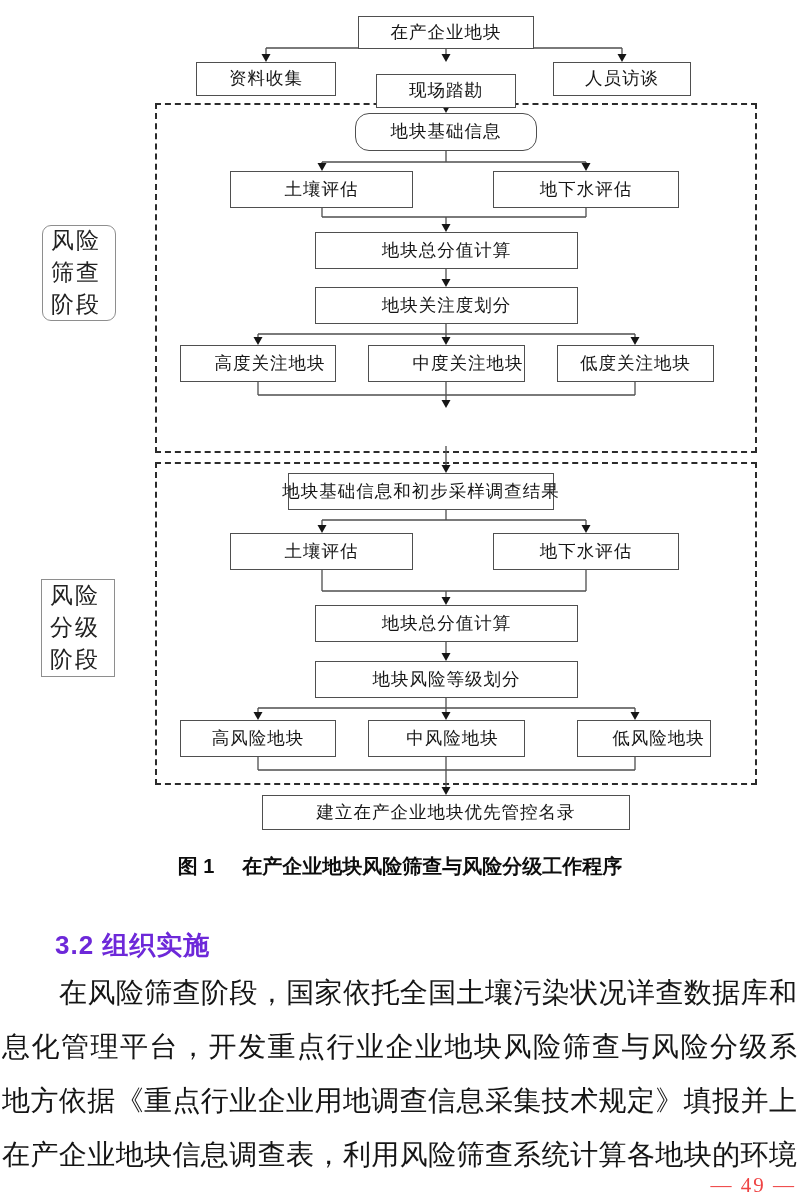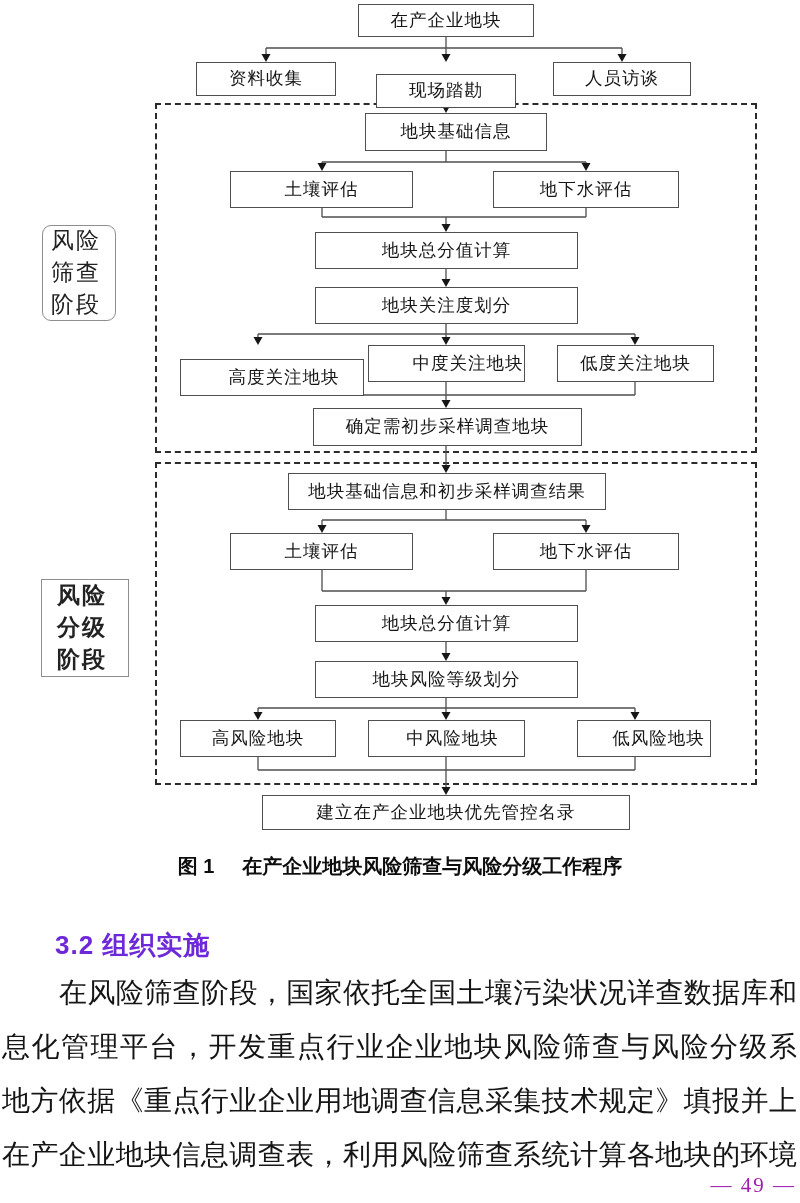--- a/index.html
+++ b/index.html
@@ -89,21 +89,21 @@
     text-align-last: justify;
     color: #151515;
     overflow: hidden;
   }
   .para-line.indent { padding-left: 57px; }
   .page-footer {
     position: absolute;
     right: 4px; top: 1173px;
     font-size: 21px;
     letter-spacing: 2px;
-    color: #a21caf;
+    color: #ef4444;
     margin-left: 44px;
   }
 </style>
 </head>
 <body>
 
 <div class="page">
 
   <div class="flow-layer">
 
@@ -143,44 +143,43 @@
       <use href="#ah" x="322" y="533"></use>
         <use href="#ah" x="586" y="533"></use>
       <use href="#ah" x="446" y="605"></use>
       <use href="#ah" x="446" y="661"></use>
       <use href="#ah" x="258" y="720"></use>
         <use href="#ah" x="446" y="720"></use>
         <use href="#ah" x="635" y="720"></use>
       <use href="#ah" x="446" y="795"></use>
     </svg>
 
-    <div class="fbox" style="left:358px; top:4px;  width:176px; height:33px;">在产企业地块</div>
+    <div class="fbox" style="left:358px; top:16px;  width:176px; height:33px;">在产企业地块</div>
     <div class="fbox" style="left:196px; top:62px; width:140px; height:34px;">资料收集</div>
     <div class="fbox" style="left:376px; top:74px; width:140px; height:34px;">现场踏勘</div>
     <div class="fbox" style="left:553px; top:62px; width:138px; height:34px;">人员访谈</div>
 
     <div class="side-box" style="left:42px; top:225px; width:74px; height:96px;border-radius:9px;">
       <span>风险筛查阶段</span>
     </div>
 
-    <div class="fbox" style="left:365px; top:113px; width:182px; height:38px;">地块基础信息</div>
+    <div class="fbox" style="left:355px; top:113px; width:182px; height:38px;border-radius:14px;">地块基础信息</div>
     <div class="fbox" style="left:230px; top:171px; width:183px; height:37px;">土壤评估</div>
     <div class="fbox" style="left:493px; top:171px; width:186px; height:37px;">地下水评估</div>
     <div class="fbox" style="left:315px; top:232px; width:263px; height:37px;">地块总分值计算</div>
     <div class="fbox" style="left:315px; top:287px; width:263px; height:37px;">地块关注度划分</div>
-    <div class="fbox" style="left:180px; top:359px; width:184px; height:37px;padding-left:24px;">高度关注地块</div>
+    <div class="fbox" style="left:180px; top:345px; width:156px; height:37px;padding-left:24px;">高度关注地块</div>
     <div class="fbox" style="left:368px; top:345px; width:157px; height:37px;padding-left:43px;">中度关注地块</div>
     <div class="fbox" style="left:557px; top:345px; width:157px; height:37px;">低度关注地块</div>
-    <div class="fbox" style="left:313px; top:408px; width:269px; height:38px;">确定需初步采样调查地块</div>
-
-    <div class="side-box" style="left:41px; top:579px; width:88px; height:98px;font-weight:bold;">
+
+    <div class="side-box" style="left:41px; top:579px; width:74px; height:98px;">
       <span>风险分级阶段</span>
     </div>
 
-    <div class="fbox" style="left:288px; top:473px; width:318px; height:37px;">地块基础信息和初步采样调查结果</div>
+    <div class="fbox" style="left:288px; top:473px; width:266px; height:37px;">地块基础信息和初步采样调查结果</div>
     <div class="fbox" style="left:230px; top:533px; width:183px; height:37px;">土壤评估</div>
     <div class="fbox" style="left:493px; top:533px; width:186px; height:37px;">地下水评估</div>
     <div class="fbox" style="left:315px; top:605px; width:263px; height:37px;">地块总分值计算</div>
     <div class="fbox" style="left:315px; top:661px; width:263px; height:37px;">地块风险等级划分</div>
     <div class="fbox" style="left:180px; top:720px; width:156px; height:37px;">高风险地块</div>
     <div class="fbox" style="left:368px; top:720px; width:157px; height:37px;padding-left:12px;">中风险地块</div>
     <div class="fbox" style="left:577px; top:720px; width:134px; height:37px;padding-left:29px;">低风险地块</div>
 
     <div class="fbox" style="left:262px; top:795px; width:368px; height:35px;">建立在产企业地块优先管控名录</div>
 

